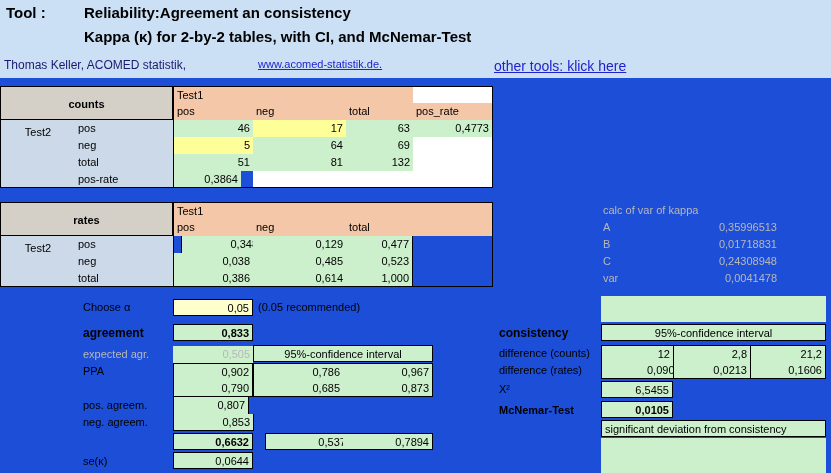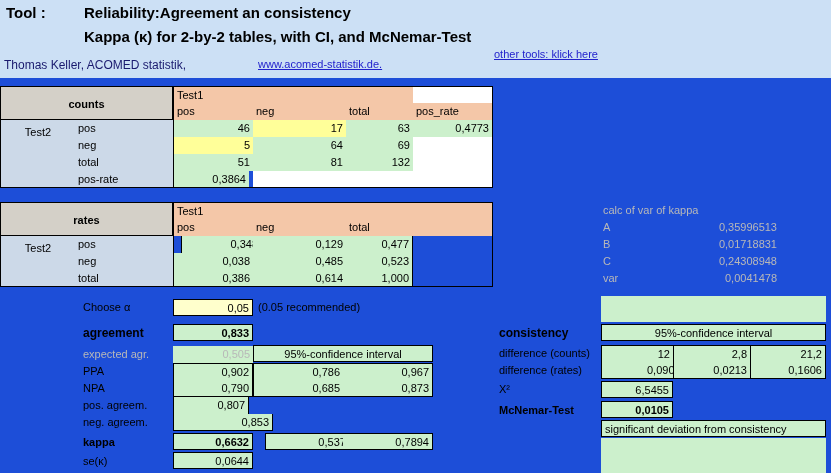--- a/index.html
+++ b/index.html
@@ -58,22 +58,22 @@
   }
   .hdr-link1 {
     position: absolute;
     left: 258px; top: 58px;
     font-size: 11px;
     color: #2222cc;
     text-decoration: underline;
   }
   .hdr-link2 {
     position: absolute;
-    left: 494px; top: 48px;
-    font-size: 11px;
+    left: 494px; top: 58px;
+    font-size: 14px;
     color: #2222cc;
     text-decoration: underline;
   }
   
   .cell {
     position: absolute;
     box-sizing: border-box;
     font-size: 11px;
     line-height: 15px;
     height: 17px;
@@ -151,21 +151,21 @@
   <div class="cell yellow r bx-l" style="left:173px; top:137px; width:80px;">5</div>
   <div class="cell green r" style="left:253px; top:137px; width:93px;">64</div>
   <div class="cell green r" style="left:346px; top:137px; width:67px;">69</div>
   <div class="cell white r bx-r" style="left:413px; top:137px; width:80px;"></div>
 
   <div class="cell green r bx-l" style="left:173px; top:154px; width:80px;">51</div>
   <div class="cell green r" style="left:253px; top:154px; width:93px;">81</div>
   <div class="cell green r" style="left:346px; top:154px; width:67px;">132</div>
   <div class="cell white r bx-r" style="left:413px; top:154px; width:80px;"></div>
 
-  <div class="cell green r bx-l bx-b" style="left:173px; top:171px; width:76px;">0,3864</div>
+  <div class="cell green r bx-l bx-b" style="left:173px; top:171px; width:68px;">0,3864</div>
   <div class="cell white r" style="left:253px; top:171px; width:93px;"></div>
   <div class="cell white r" style="left:346px; top:171px; width:67px;"></div>
   <div class="cell white r" style="left:413px; top:171px; width:80px;"></div>
 
   <div class="boxframe" style="left:173px; top:86px; width:320px; height:102px;"></div>
   <div class="thinline" style="left:173px; top:187px; width:80px; height:1px;"></div>
 
   <div class="cell grey bx c b" style="left:0px; top:202px; width:173px; height:34px; line-height:32px;">rates</div>
 
   <div class="cell peach bx-t bx-l bx-r" style="left:173px; top:202px; width:320px;">Test1</div>
@@ -214,32 +214,30 @@
 
   <div class="cell faint" style="left:80px; top:346px; width:93px;">expected agr.</div>
   <div class="cell green faint r" style="left:173px; top:346px; width:80px;">0,505</div>
   <div class="cell green c bx" style="left:253px; top:345px; width:180px;">95%-confidence interval</div>
 
   <div class="cell" style="left:80px; top:363px; width:93px;">PPA</div>
   <div class="cell green r bx-l bx-r bx-t" style="left:173px; top:363px; width:80px;">0,902</div>
   <div class="cell green r bx-l bx-t" style="left:253px; top:363px; width:90px;">0,786</div>
   <div class="cell green r bx-r bx-t" style="left:343px; top:363px; width:90px;">0,967</div>
 
-  <div class="cell" style="left:80px; top:380px; width:93px;">NPA</div>
   <div class="cell green r bx-l bx-r bx-b" style="left:173px; top:380px; width:80px;">0,790</div>
   <div class="cell green r bx-l bx-b" style="left:253px; top:380px; width:90px;">0,685</div>
   <div class="cell green r bx-r bx-b" style="left:343px; top:380px; width:90px;">0,873</div>
 
   <div class="cell" style="left:80px; top:397px; width:93px;">pos. agreem.</div>
   <div class="cell green r bx-l bx-r" style="left:173px; top:397px; width:76px;">0,807</div>
 
   <div class="cell" style="left:80px; top:414px; width:93px;">neg. agreem.</div>
-  <div class="cell green r bx-l bx-r bx-b" style="left:173px; top:414px; width:100px;">0,853</div>
-
-  <div class="cell b" style="left:80px; top:434px; width:93px;">kappa</div>
+  <div class="cell green r bx-l bx-r bx-b" style="left:173px; top:414px; width:81px;">0,853</div>
+
   <div class="cell green r b bx" style="left:173px; top:433px; width:80px;">0,6632</div>
   <div class="cell green r bx-l bx-t bx-b" style="left:253px; top:433px; width:90px;margin-left:12px;">0,5370</div>
   <div class="cell green r bx-r bx-t bx-b" style="left:343px; top:433px; width:90px;">0,7894</div>
 
   <div class="cell" style="left:80px; top:453px; width:93px;">se(κ)</div>
   <div class="cell green r bx" style="left:173px; top:452px; width:80px;">0,0644</div>
 
   <div class="cell b" style="left:496px; top:325px; width:105px; font-size:12px;">consistency</div>
   <div class="cell green c bx" style="left:601px; top:324px; width:225px;">95%-confidence interval</div>
 

